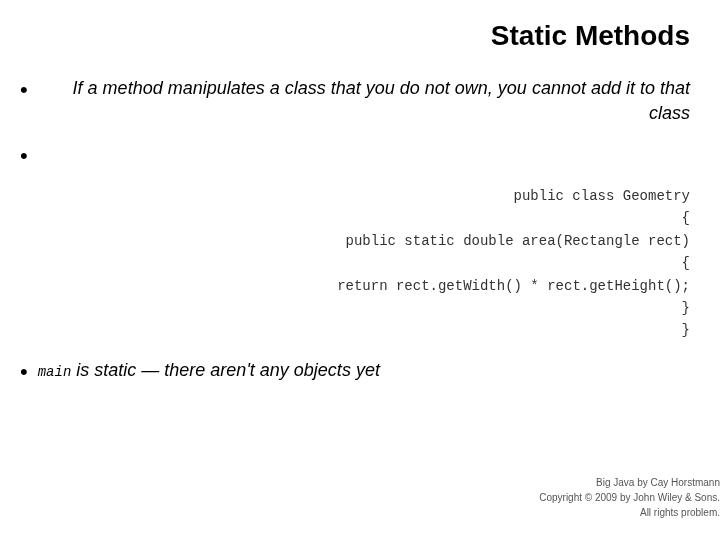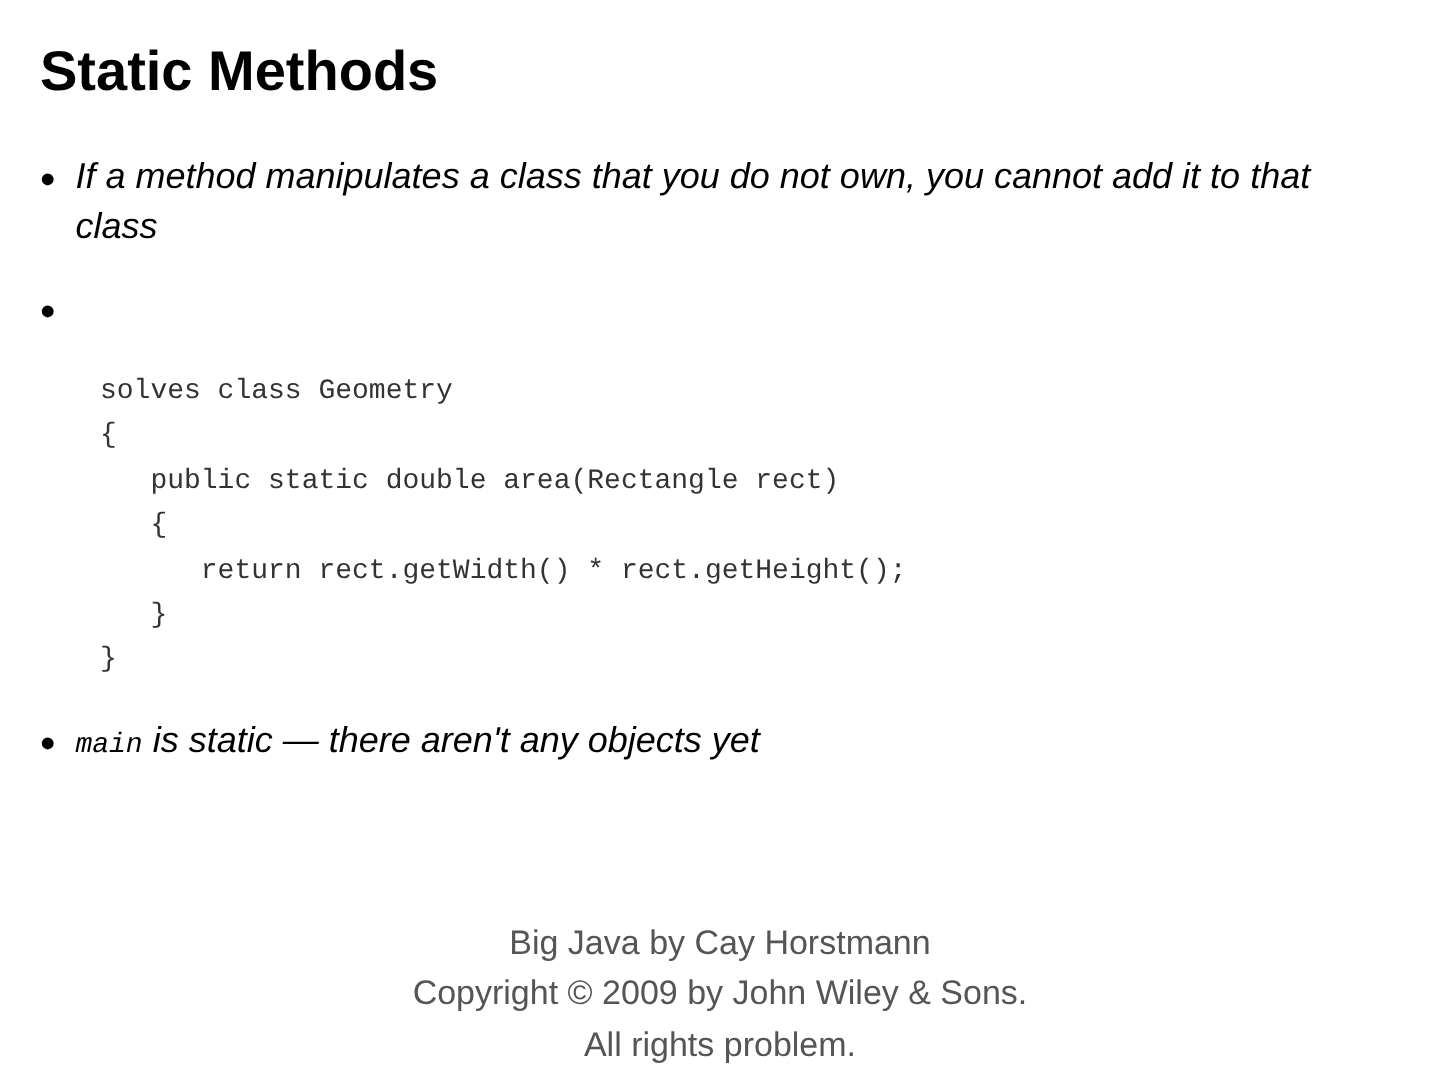--- a/index.html
+++ b/index.html
@@ -1,18 +1,19 @@
 <!DOCTYPE html>
 <html><head>
   <meta charset="utf-8">
   <style>
     * {
       margin: 0;
       padding: 0;
       box-sizing: border-box;
+      text-align: right;
     }
 
     body {
       width: 720px;
       height: 540px;
       background: #ffffff;
       font-family: Arial, Helvetica, sans-serif;
       color: #000000;
       overflow: hidden;
       position: relative;
@@ -75,25 +76,25 @@
     }
 
     .inline-code {
       font-family: 'Courier New', Courier, monospace;
       font-size: 14px;
       color: #000000;
     }
 
     .footer {
       position: absolute;
-      bottom: 5px;
+      bottom: 20px;
       left: 0;
       right: 0;
       text-align: center;
-      font-size: 17px;
+      font-size: 10px;
       color: #555555;
       line-height: 1.5;
     }
   </style>
 </head>
 <body>
 
 <div class="slide-container">
 
   <div class="slide-title">Static Methods</div>
@@ -104,21 +105,21 @@
       <span class="bullet-text">If a method manipulates a class that you do not own, you cannot add it to that class</span>
     </div>
   </div>
 
   <div class="bullet-section">
     <div class="bullet-item">
       <span class="bullet-dot">•</span>
     </div>
 
     <div class="code-block">
-      <span class="code-line">solves class Geometry</span>
+      <span class="code-line">public class Geometry</span>
       <span class="code-line">{</span>
       <span class="code-line">   public static double area(Rectangle rect)</span>
       <span class="code-line">   {</span>
       <span class="code-line">      return rect.getWidth() * rect.getHeight();</span>
       <span class="code-line">   }</span>
       <span class="code-line">}</span>
     </div>
   </div>
 
   <div class="bullet-section">

